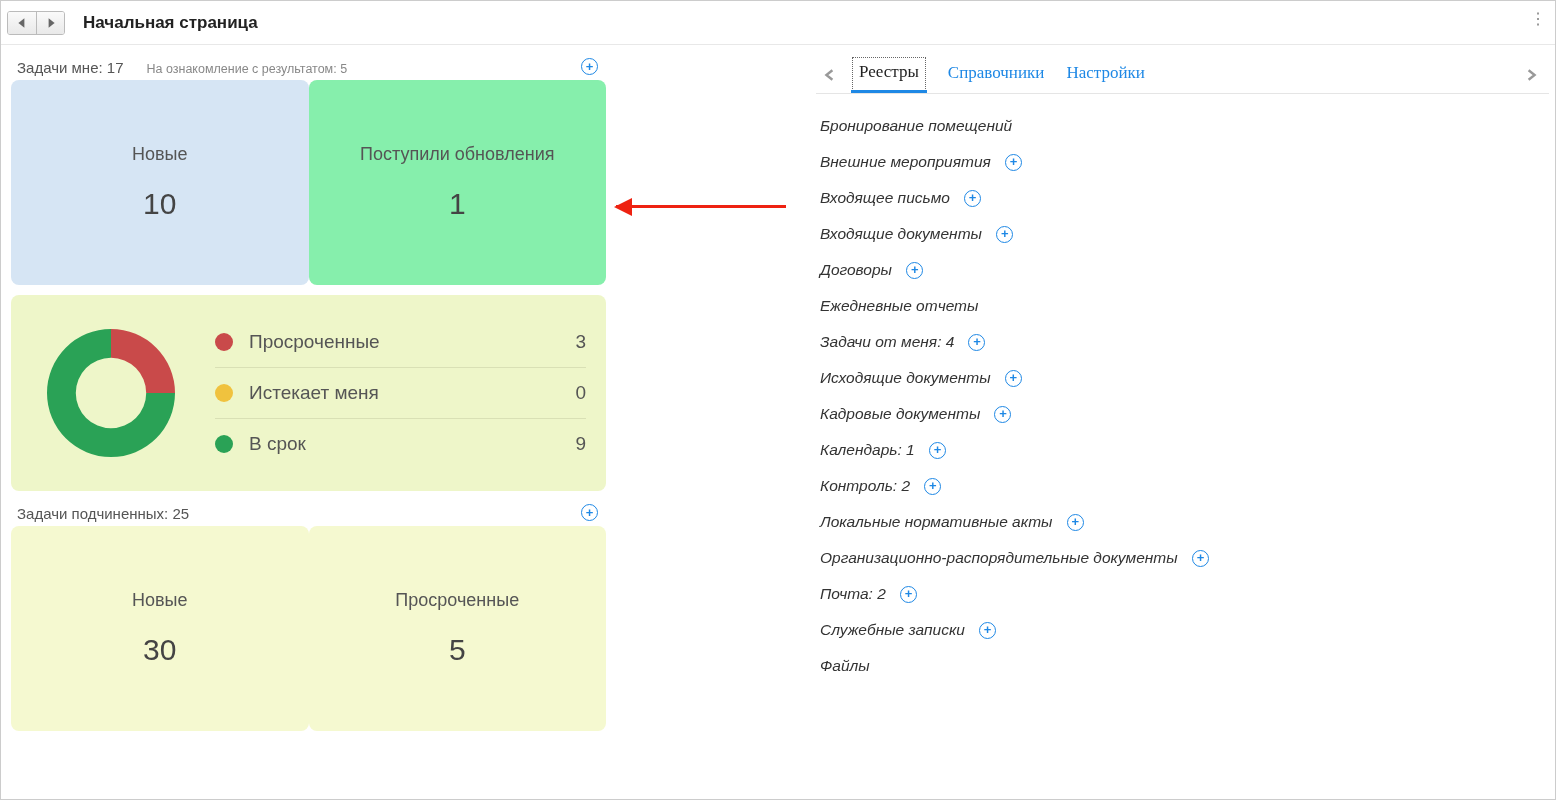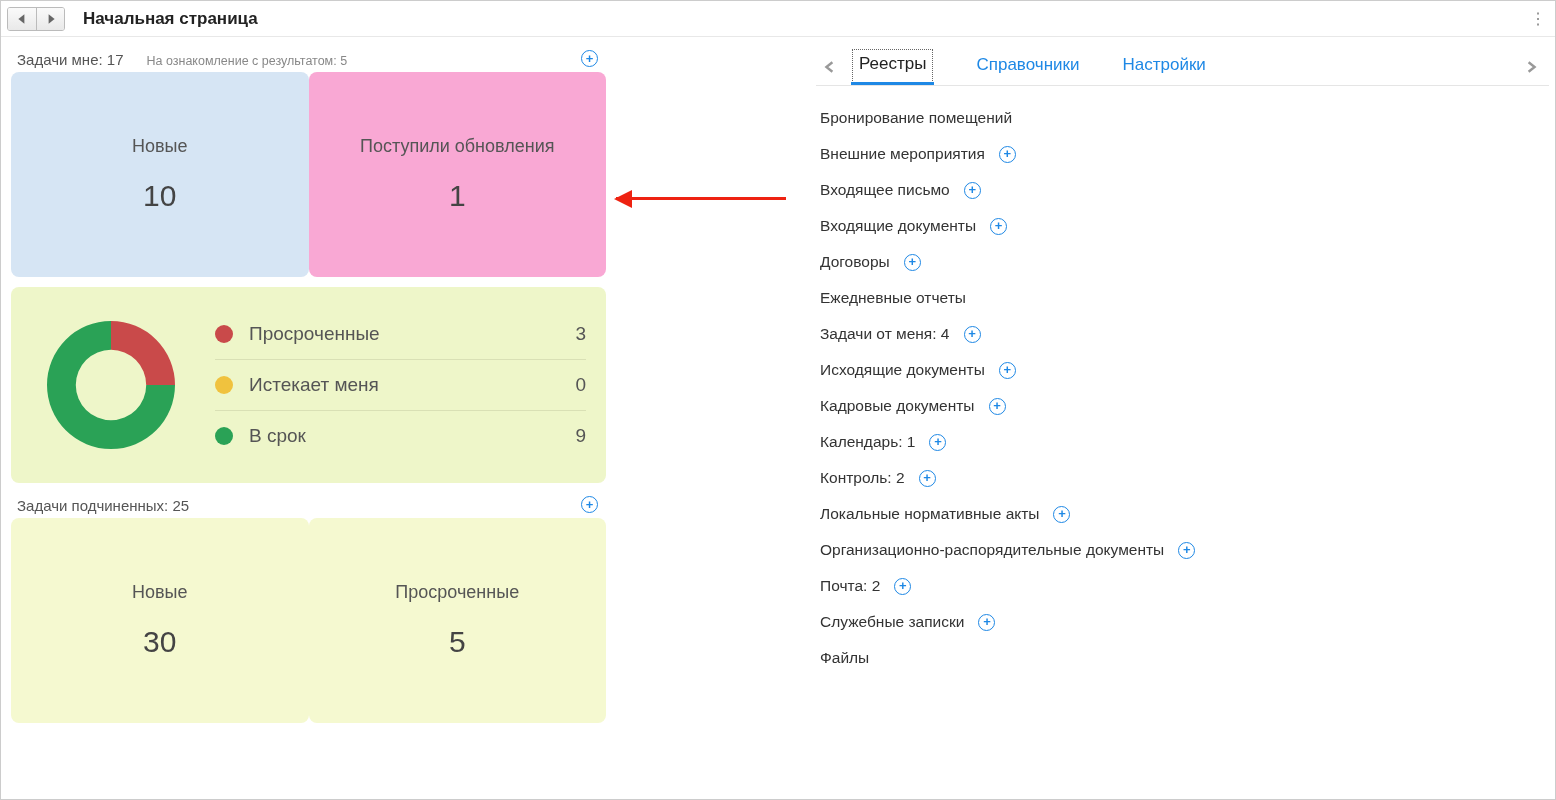--- a/index.html
+++ b/index.html
@@ -1,18 +1,18 @@
 <!DOCTYPE html>
 <html><head>
 <meta charset="utf-8">
 <style>
 * { box-sizing: border-box; margin: 0; padding: 0; }
 body { font-family: Arial, sans-serif; font-size: 14px; color: #333; background: #fff; width: 1556px; height: 800px; overflow: hidden; border: 1px solid #ccc; }
 
-.toolbar { height: 36px; display: flex; align-items: center; padding: 0 6px; border-bottom: 1px solid #e8e8e8; position: relative; }
+.toolbar { height: 44px; display: flex; align-items: center; padding: 0 6px; border-bottom: 1px solid #e8e8e8; position: relative; }
 .nav-buttons { display: flex; gap: 0; border: 1px solid #bbb; border-radius: 3px; overflow: hidden; }
 .nav-btn { width: 28px; height: 22px; display: flex; align-items: center; justify-content: center; background: linear-gradient(#fafafa,#e9e9e9); border: none; cursor: pointer; }
 .nav-btn + .nav-btn { border-left: 1px solid #bbb; }
 .nav-btn svg { width: 12px; height: 12px; fill: #666; }
 .page-title { margin-left: 18px; font-size: 17px; font-weight: bold; color: #222; }
 .kebab { position: absolute; right: 8px; top: 6px; width: 18px; height: 22px; display: flex; align-items: center; justify-content: center; cursor: pointer; color: #888; font-size: 16px; }
 
 .main { display: flex; height: calc(100% - 36px); }
 .left-col { width: 615px; padding: 8px 10px 0 10px; }
 .annotation { width: 200px; padding-top: 160px; }
@@ -27,41 +27,41 @@
 .section-add { position: absolute; right: 8px; top: -1px; cursor: pointer; }
 
 .plus-circle { display: inline-flex; align-items: center; justify-content: center; width: 17px; height: 17px; border: 1.5px solid #1e88e5; border-radius: 50%; color: #1e88e5; }
 .plus-circle::before { content: "+"; font-size: 13px; line-height: 1; font-weight: bold; position: relative; top: -0.5px; }
 
 .tiles-row { display: flex; margin-bottom: 10px; }
 .tile { flex: 1; height: 205px; border-radius: 8px; display: flex; flex-direction: column; align-items: center; justify-content: center; cursor: pointer; }
 .tile-label { font-size: 18px; color: #555; font-weight: 500; margin-bottom: 22px; }
 .tile-value { font-size: 30px; color: #444; font-weight: 400; }
 .tile-blue { background: #d6e5f4; }
-.tile-yellow { background: #f9a8d4; }
+.tile-yellow { background: #86efac; }
 .tile-lightyellow { background: #f5f9d0; }
 
 .chart-tile { background: #eef6c9; border-radius: 8px; padding: 18px 20px; display: flex; align-items: center; gap: 24px; margin-bottom: 14px; }
 .donut-wrap { width: 160px; height: 160px; flex-shrink: 0; }
 .legend { flex: 1; }
 .legend-row { display: flex; align-items: center; padding: 14px 0; border-bottom: 1px solid #d9e0b5; font-size: 19px; color: #555; }
 .legend-row:last-child { border-bottom: none; }
 .legend-dot { width: 18px; height: 18px; border-radius: 50%; margin-right: 16px; flex-shrink: 0; }
 .legend-label { flex: 1; }
 .legend-val { width: 30px; text-align: right; color: #555; }
 
 .tabs-nav { display: flex; align-items: center; border-bottom: 1px solid #e5e5e5; padding: 0 4px 0 0; position: relative; }
 .tab-scroll { width: 28px; height: 28px; display: flex; align-items: center; justify-content: center; cursor: pointer; color: #888; }
 .tab-scroll svg { width: 12px; height: 12px; stroke: #999; stroke-width: 2; fill: none; }
-.tabs { display: flex; gap: 43px; padding: 0 8px; }
+.tabs { display: flex; gap: 22px; padding: 0 8px; font-family: Liberation Serif, serif; }
 .tab { font-size: 17px; color: #1e88e5; padding: 6px 0 10px 0; cursor: pointer; position: relative; }
 .tab.active { color: #222; border: 1px dotted #666; padding: 4px 6px 8px 6px; margin-bottom: 2px; }
 .tab.active::after { content: ""; position: absolute; left: -2px; right: -2px; bottom: -3px; height: 3px; background: #1e88e5; }
 
-.reg-list { padding: 14px 0 0 4px; overflow-y: auto; }
+.reg-list { padding: 14px 0 0 4px; overflow-y: auto; font-style: italic; }
 .reg-item { display: flex; align-items: center; padding: 9px 0; font-size: 15.5px; color: #333; cursor: pointer; }
 .reg-item .plus-circle { margin-left: 14px; }
 </style>
 </head>
 <body>
 
 <div class="toolbar">
   <div class="nav-buttons">
     <button class="nav-btn">
       <svg viewBox="0 0 10 10">

